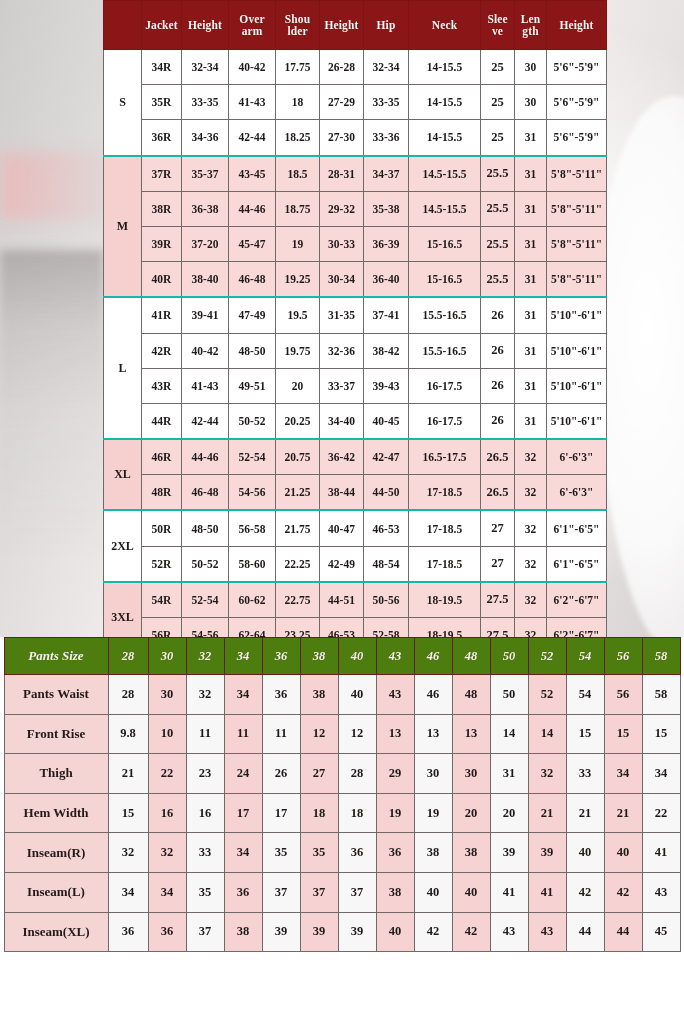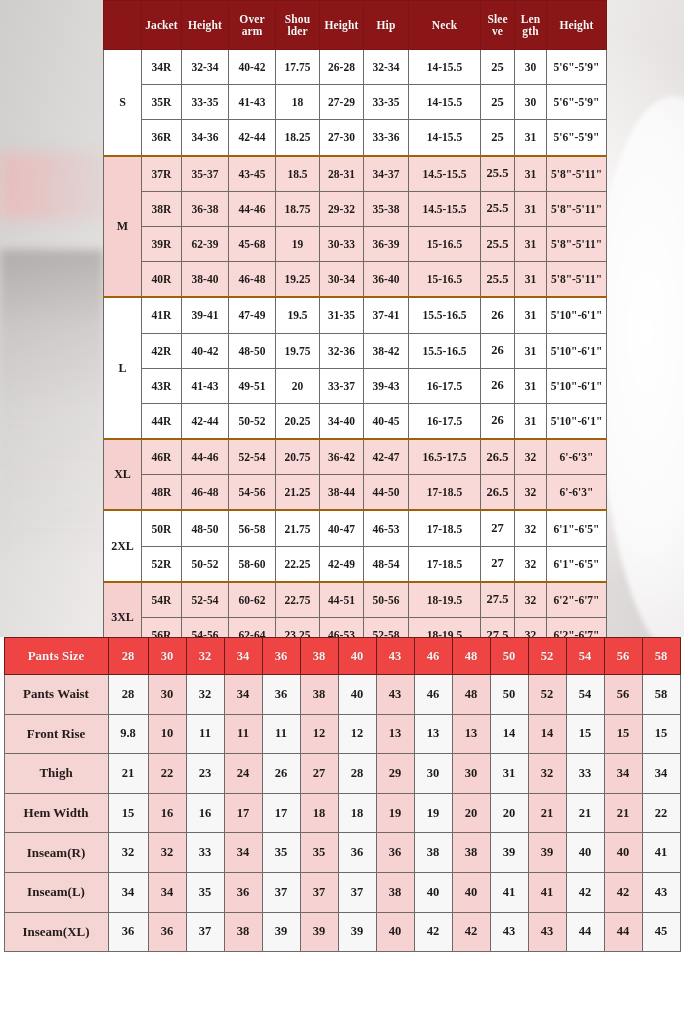--- a/index.html
+++ b/index.html
@@ -95,42 +95,43 @@
     height: 34.2px;
   }
   #jacket-table td.szlabel {
     font-size: 12px;
   }
   .band-white td { background: #ffffff; }
   .band-pink  td { background: #f9d8d8; }
   .band-white td.szlabel { background: #ffffff; }
   .band-pink  td.szlabel { background: #f6cfcf; }
   .sleeve-col { font-size: 12.5px !important; }
-  tr.band-top td { border-top: 2px solid #a16207; }
+  tr.band-top td { border-top: 2px solid #14b8a6; }
 
   
   #pants-section {
     position: relative;
     width: 684px;
     height: 387px;
     background: #ffffff;
     padding-top: 0;
     box-sizing: border-box;
   }
   #pants-table {
     width: 676px;
     margin: 0 auto;
   }
   #pants-table th.phead {
-    background: #ef4444;
+    background: #4d7c0f;
     color: #fbf2f0;
     font-size: 12.5px;
     height: 36px;
     border: 1px solid #6b1d1d;
     text-shadow: 0 0 1px rgba(0,0,0,.3);
+    font-style: italic;
   }
   #pants-table th.phead.rowlabel-head {
     font-size: 13px;
   }
   #pants-table td {
     font-size: 12.5px;
     height: 38.6px;
     background: #f7f6f6;
   }
   #pants-table td.rowlabel {
@@ -237,22 +238,22 @@
             <td>18.75</td>
             <td>29-32</td>
             <td>35-38</td>
             <td>14.5-15.5</td>
             <td class="sleeve-col">25.5</td>
             <td>31</td>
             <td>5'8"-5'11"</td>
           </tr>
           <tr class="band-pink">
             <td>39R</td>
-            <td>62-39</td>
-            <td>45-68</td>
+            <td>37-20</td>
+            <td>45-47</td>
             <td>19</td>
             <td>30-33</td>
             <td>36-39</td>
             <td>15-16.5</td>
             <td class="sleeve-col">25.5</td>
             <td>31</td>
             <td>5'8"-5'11"</td>
           </tr>
           <tr class="band-pink">
             <td>40R</td>

